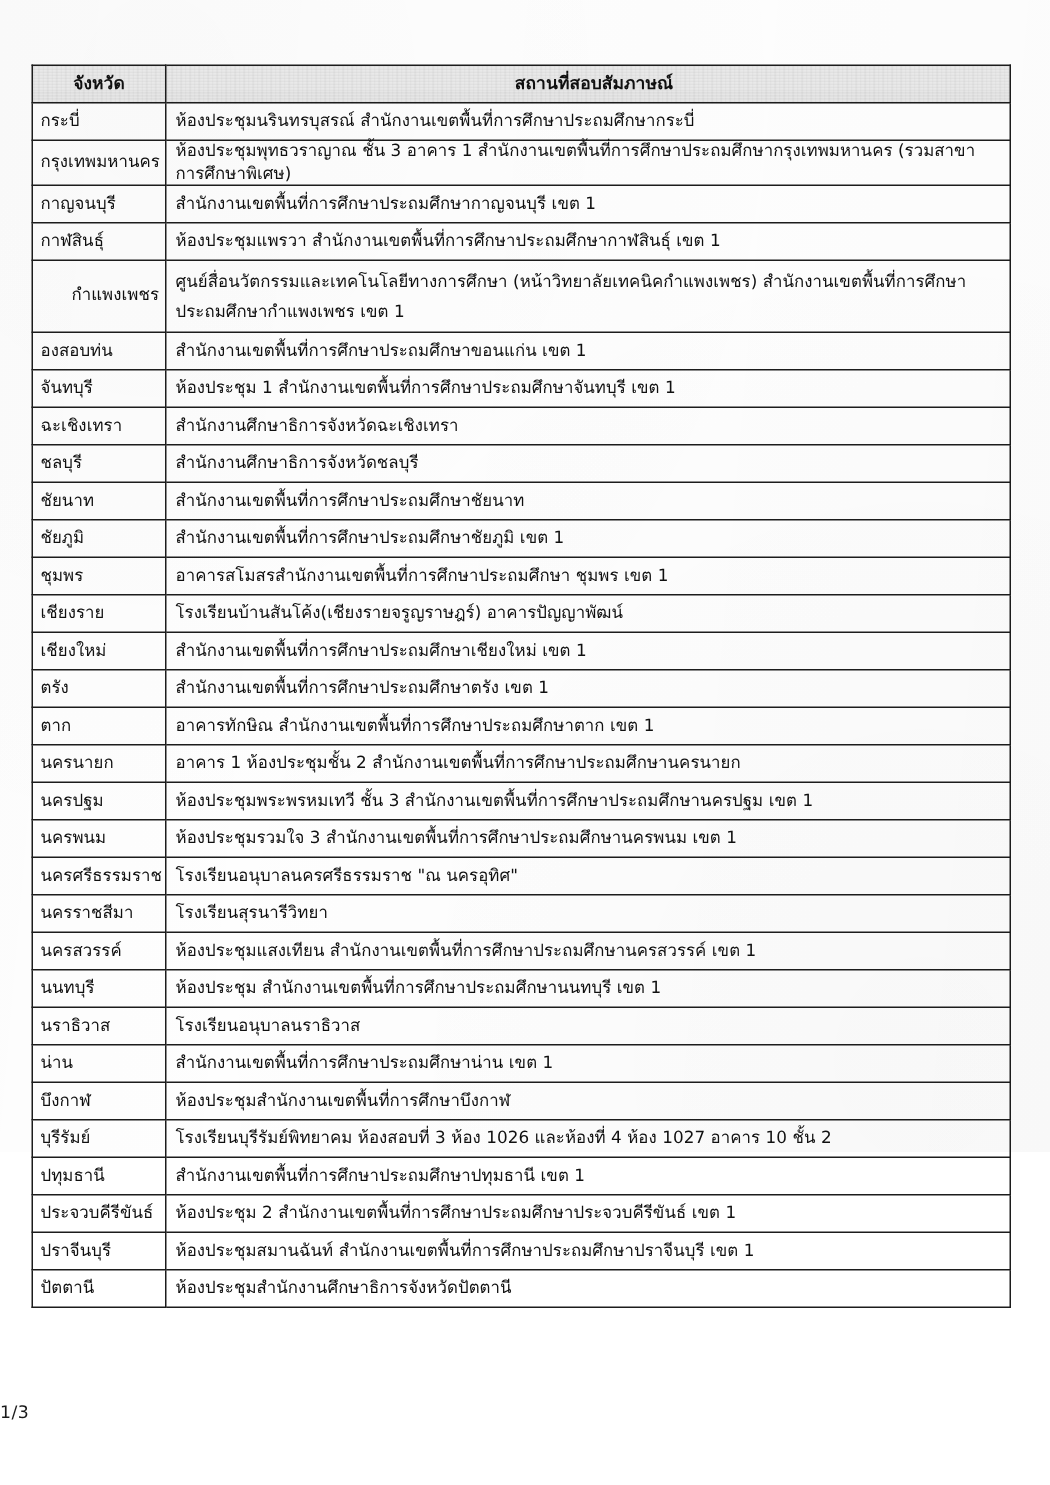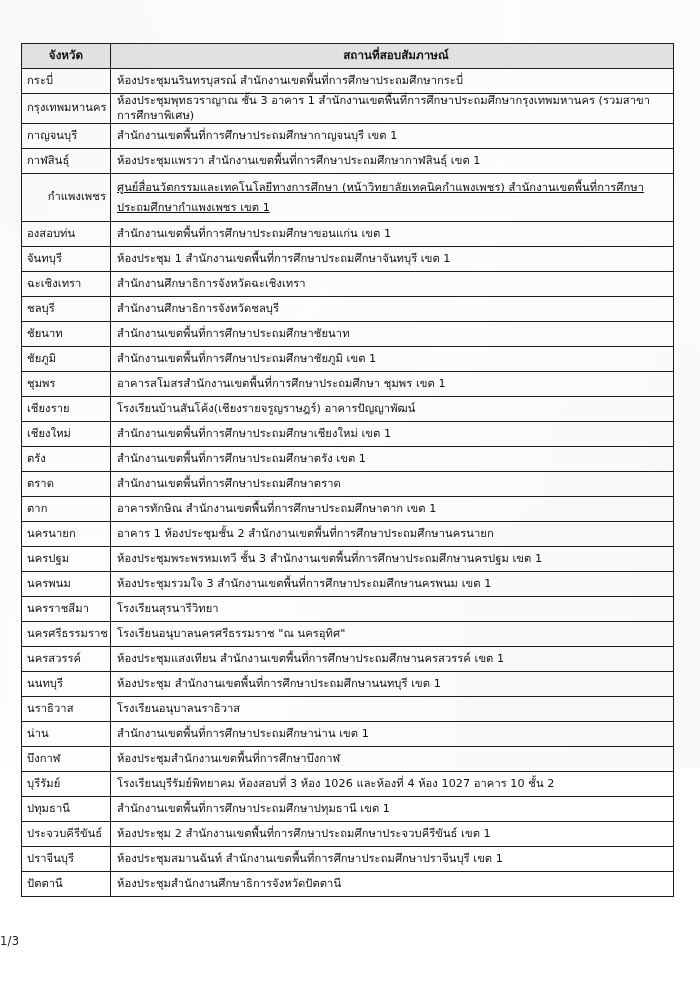--- a/index.html
+++ b/index.html
@@ -88,21 +88,20 @@
     text-align: left;
     padding-left: 5px;
   }
   table.venues td.venue {
     text-align: left;
     padding-left: 6px;
     margin-top: 48px;
   }
   table.venues tbody tr.tall td.venue {
     line-height: 1.75;
-    text-decoration: underline;
   }
   table.venues tbody tr.tall td.prov {
     vertical-align: middle;
     text-align: right;
   }
 
   .page-number {
     position: absolute;
     left: 0;
     top: 934px;
@@ -186,46 +185,42 @@
           </tr>
           <tr>
             <td class="prov">เชียงใหม่</td>
             <td class="venue">สำนักงานเขตพื้นที่การศึกษาประถมศึกษาเชียงใหม่ เขต 1</td>
           </tr>
           <tr>
             <td class="prov">ตรัง</td>
             <td class="venue">สำนักงานเขตพื้นที่การศึกษาประถมศึกษาตรัง เขต 1</td>
           </tr>
           <tr>
-            <td class="prov">ตราด</td>
-            <td class="venue">สำนักงานเขตพื้นที่การศึกษาประถมศึกษาตราด</td>
-          </tr>
-          <tr>
             <td class="prov">ตาก</td>
             <td class="venue">อาคารทักษิณ สำนักงานเขตพื้นที่การศึกษาประถมศึกษาตาก เขต 1</td>
           </tr>
           <tr>
             <td class="prov">นครนายก</td>
             <td class="venue">อาคาร 1 ห้องประชุมชั้น 2 สำนักงานเขตพื้นที่การศึกษาประถมศึกษานครนายก</td>
           </tr>
           <tr>
             <td class="prov">นครปฐม</td>
             <td class="venue">ห้องประชุมพระพรหมเทวี ชั้น 3 สำนักงานเขตพื้นที่การศึกษาประถมศึกษานครปฐม เขต 1</td>
           </tr>
           <tr>
             <td class="prov">นครพนม</td>
             <td class="venue">ห้องประชุมรวมใจ 3 สำนักงานเขตพื้นที่การศึกษาประถมศึกษานครพนม เขต 1</td>
           </tr>
           <tr>
+            <td class="prov">นครศรีธรรมราช</td>
+            <td class="venue">โรงเรียนอนุบาลนครศรีธรรมราช "ณ นครอุทิศ"</td>
+          </tr>
+          <tr>
             <td class="prov">นครราชสีมา</td>
             <td class="venue">โรงเรียนสุรนารีวิทยา</td>
-          </tr>
-          <tr>
-            <td class="prov">นครศรีธรรมราช</td>
-            <td class="venue">โรงเรียนอนุบาลนครศรีธรรมราช "ณ นครอุทิศ"</td>
           </tr>
           <tr>
             <td class="prov">นครสวรรค์</td>
             <td class="venue">ห้องประชุมแสงเทียน สำนักงานเขตพื้นที่การศึกษาประถมศึกษานครสวรรค์ เขต 1</td>
           </tr>
           <tr>
             <td class="prov">นนทบุรี</td>
             <td class="venue">ห้องประชุม สำนักงานเขตพื้นที่การศึกษาประถมศึกษานนทบุรี เขต 1</td>
           </tr>
           <tr>

